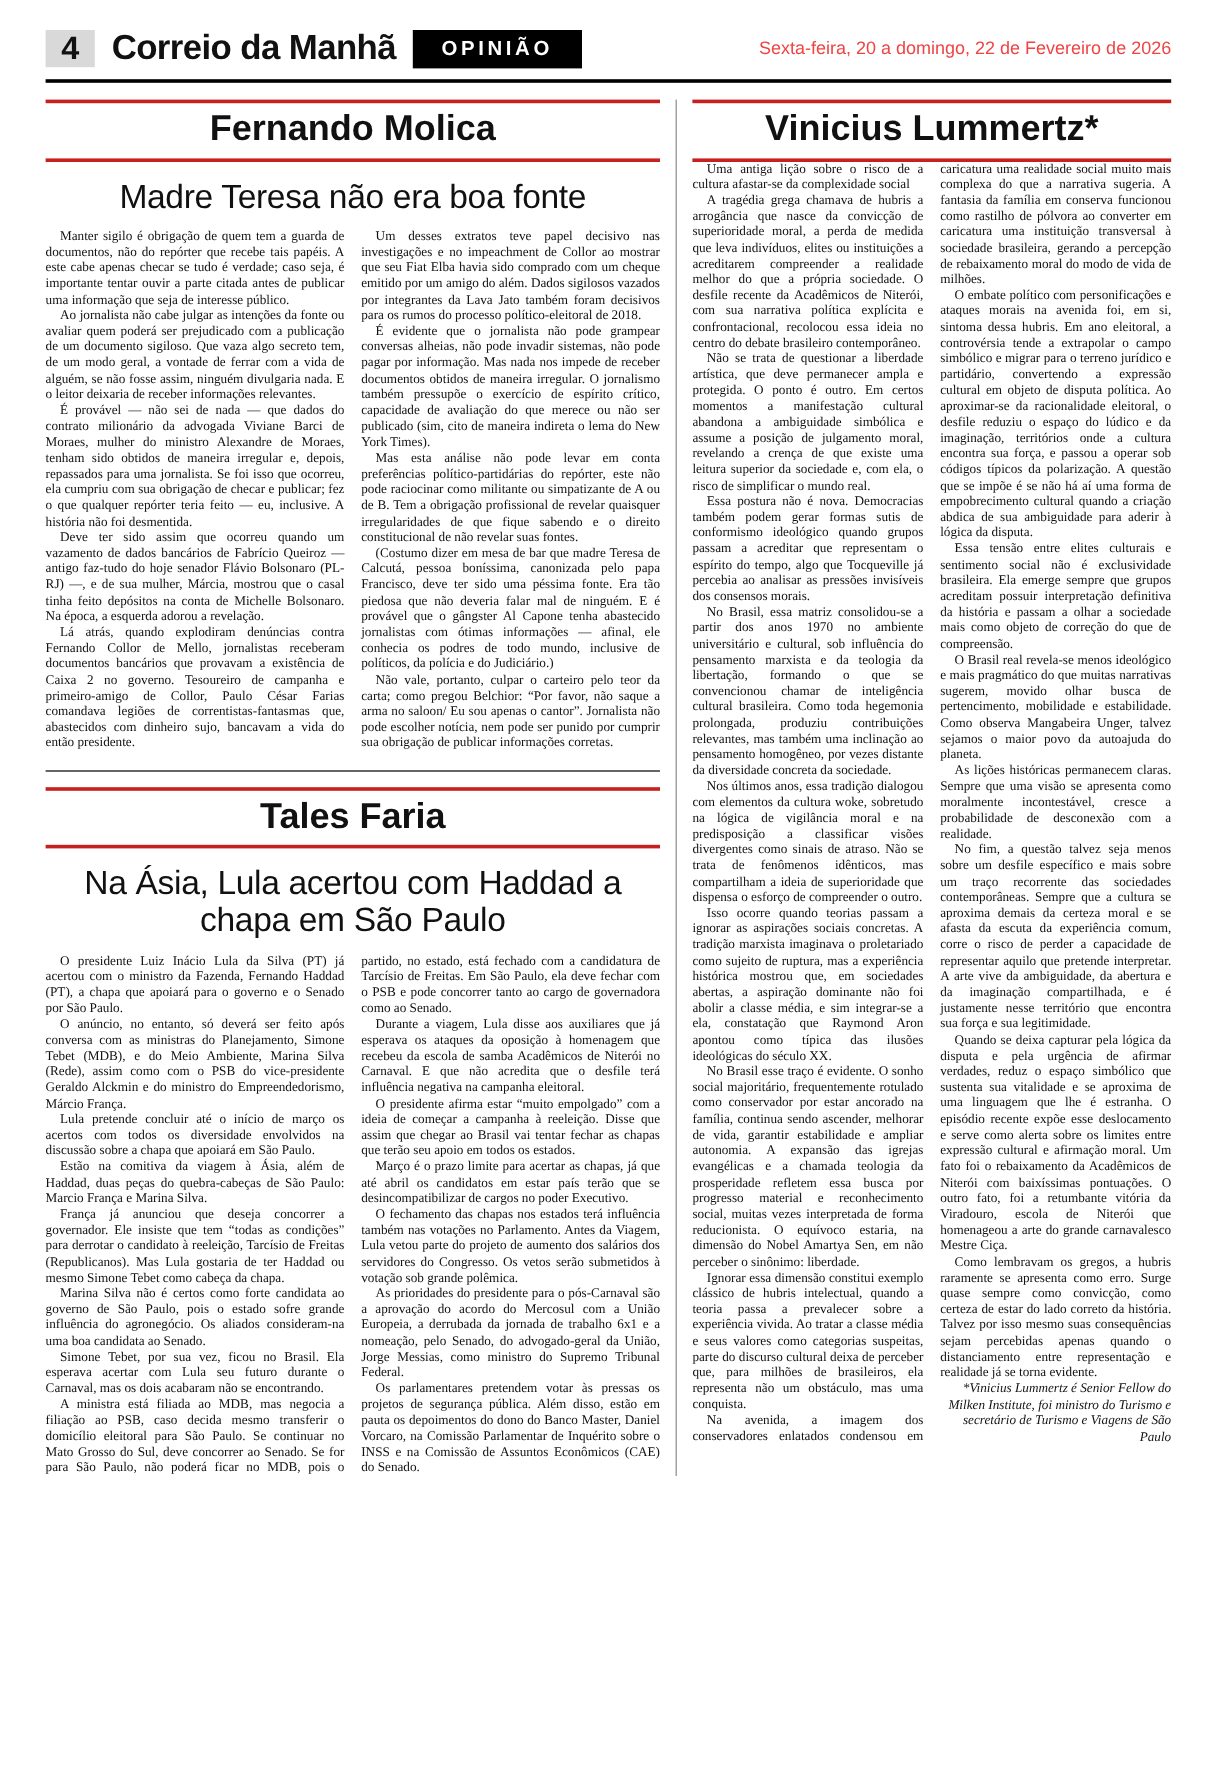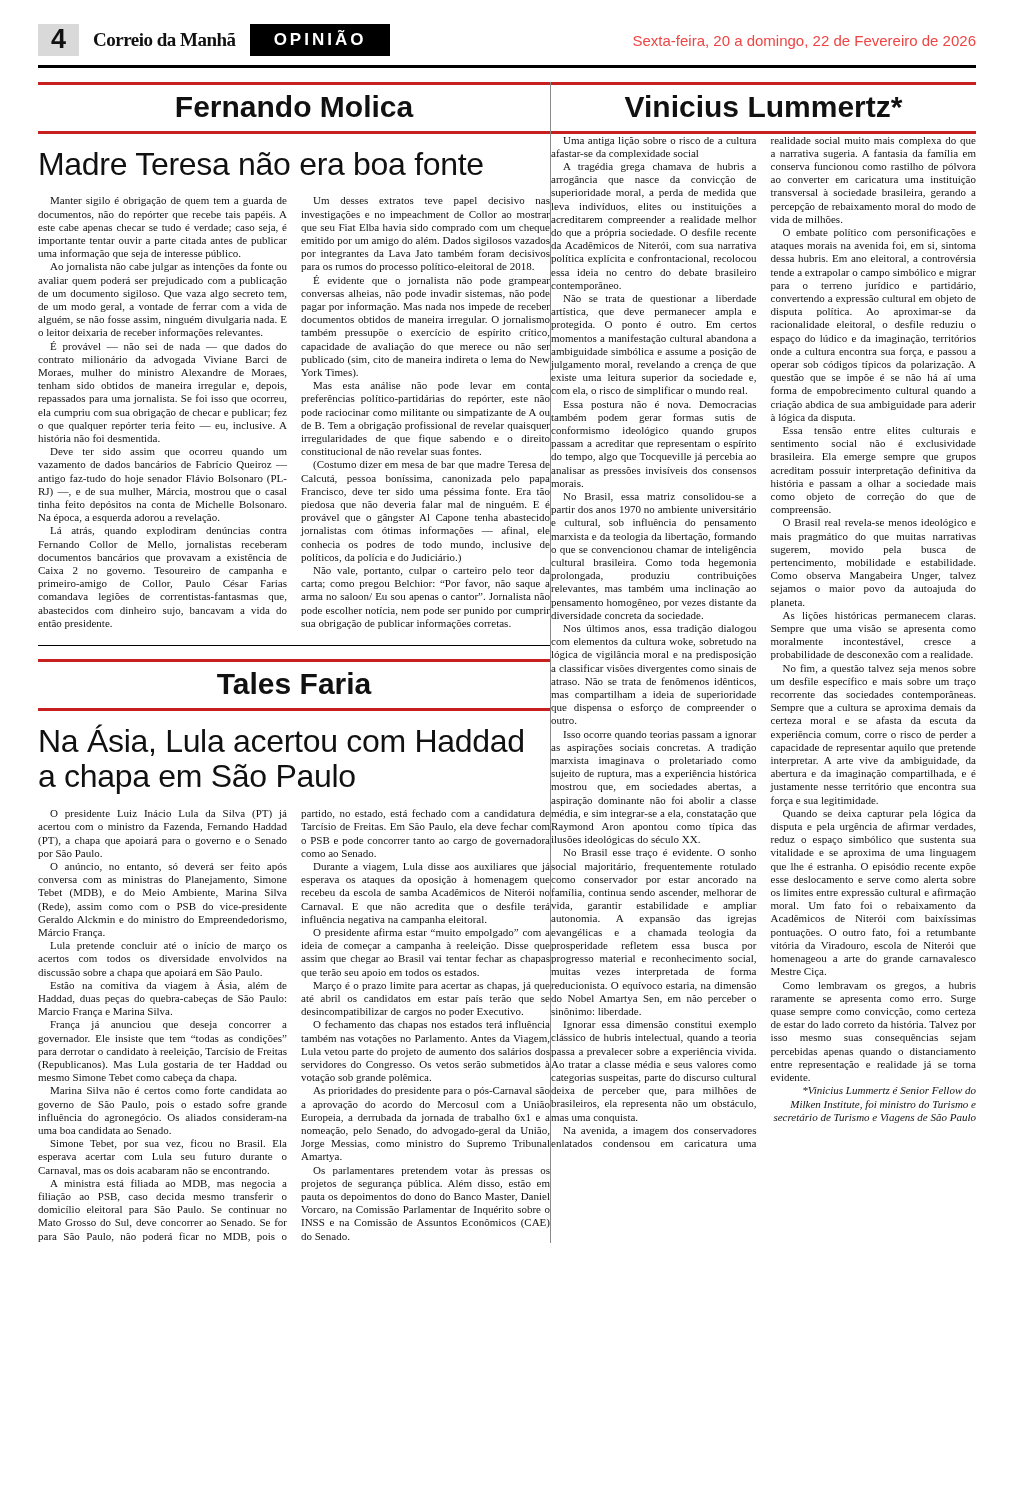--- a/index.html
+++ b/index.html
@@ -9,45 +9,45 @@
     padding:24px 34px 26px 38px;
     font-family:"Liberation Serif", serif; color:#111;
   }
   
   .masthead { display:flex; align-items:center; gap:14px; }
   .pagenum {
     background:var(--pagenum_bg,#d9d9d9); font-family:"Liberation Sans",sans-serif;
     font-weight:700; font-size:27px; padding:1px 13px; line-height:1.1;
   }
   .logo {
-    font-family:Liberation Serif, serif; font-weight:700; font-size:19px;
+    font-family:Liberation Sans, sans-serif; font-weight:700; font-size:29px;
     letter-spacing:-0.5px; white-space:nowrap;
   }
   .section-badge {
     background:var(--badge_bg,#000); color:#fff; font-family:"Liberation Sans",sans-serif;
     font-weight:700; font-size:17px; letter-spacing:3px; padding:6px 24px; margin-left:0;
   }
   .edition-date {
     margin-left:auto; font-family:"Liberation Sans",sans-serif; font-size:15px; color:#ef4444;
   }
   .header-rule { height:3px; background:#000; margin-top:9px; }
 
   
-  .content { display:grid; grid-template-columns:512px 1px 1fr; margin-top:14px; }
+  .content { display:grid; grid-template-columns:512px 1px 1fr; column-gap:13px; margin-top:14px; }
   .vertical-rule { background:#8a8a8a; width:1px; }
 
   
   .red-rule { height:3px; background:var(--accent,#c8201f); }
   .author {
     font-family:"Liberation Sans",sans-serif; font-weight:700; text-align:center;
     font-size:30px; line-height:1.15; padding:5px 0 6px;
   }
   .headline {
-    font-family:"Liberation Sans",sans-serif; font-weight:400; text-align:left;
-    font-size:32px; line-height:1.12; margin:13px 0 12px; letter-spacing:-0.3px;
+    font-family:"Liberation Sans",sans-serif; font-weight:400; text-align:center;
+    font-size:28px; line-height:1.12; margin:13px 0 12px; letter-spacing:-0.3px;
   }
   
   .body {
     column-count:2; column-gap:14px; text-align:justify;
     font-size:11px; line-height:13.2px; hyphens:auto;
   }
   .body p { text-indent:12px; margin:0; }
   .article-divider { height:1px; background:#000; margin:15px 0 13px; }
   .bio {
     font-weight:400; font-style:italic; text-align:right;
@@ -107,21 +107,21 @@
             <p>Lula pretende concluir até o início de março os acertos com todos os diversidade envolvidos na discussão sobre a chapa que apoiará em São Paulo.</p>
             <p>Estão na comitiva da viagem à Ásia, além de Haddad, duas peças do quebra-cabeças de São Paulo: Marcio França e Marina Silva.</p>
             <p>França já anunciou que deseja concorrer a governador. Ele insiste que tem “todas as condições” para derrotar o candidato à reeleição, Tarcísio de Freitas (Republicanos). Mas Lula gostaria de ter Haddad ou mesmo Simone Tebet como cabeça da chapa.</p>
             <p>Marina Silva não é certos como forte candidata ao governo de São Paulo, pois o estado sofre grande influência do agronegócio. Os aliados consideram-na uma boa candidata ao Senado.</p>
             <p>Simone Tebet, por sua vez, ficou no Brasil. Ela esperava acertar com Lula seu futuro durante o Carnaval, mas os dois acabaram não se encontrando.</p>
             <p>A ministra está filiada ao MDB, mas negocia a filiação ao PSB, caso decida mesmo transferir o domicílio eleitoral para São Paulo. Se continuar no Mato Grosso do Sul, deve concorrer ao Senado. Se for para São Paulo, não poderá ficar no MDB, pois o partido, no estado, está fechado com a candidatura de Tarcísio de Freitas. Em São Paulo, ela deve fechar com o PSB e pode concorrer tanto ao cargo de governadora como ao Senado.</p>
             <p>Durante a viagem, Lula disse aos auxiliares que já esperava os ataques da oposição à homenagem que recebeu da escola de samba Acadêmicos de Niterói no Carnaval. E que não acredita que o desfile terá influência negativa na campanha eleitoral.</p>
             <p>O presidente afirma estar “muito empolgado” com a ideia de começar a campanha à reeleição. Disse que assim que chegar ao Brasil vai tentar fechar as chapas que terão seu apoio em todos os estados.</p>
             <p>Março é o prazo limite para acertar as chapas, já que até abril os candidatos em estar país terão que se desincompatibilizar de cargos no poder Executivo.</p>
             <p>O fechamento das chapas nos estados terá influência também nas votações no Parlamento. Antes da Viagem, Lula vetou parte do projeto de aumento dos salários dos servidores do Congresso. Os vetos serão submetidos à votação sob grande polêmica.</p>
-            <p>As prioridades do presidente para o pós-Carnaval são a aprovação do acordo do Mercosul com a União Europeia, a derrubada da jornada de trabalho 6x1 e a nomeação, pelo Senado, do advogado-geral da União, Jorge Messias, como ministro do Supremo Tribunal Amartya.</p>
+            <p>As prioridades do presidente para o pós-Carnaval são a aprovação do acordo do Mercosul com a União Europeia, a derrubada da jornada de trabalho 6x1 e a nomeação, pelo Senado, do advogado-geral da União, Jorge Messias, como ministro do Supremo Tribunal Federal.</p>
             <p>Os parlamentares pretendem votar às pressas os projetos de segurança pública. Além disso, estão em pauta os depoimentos do dono do Banco Master, Daniel Vorcaro, na Comissão Parlamentar de Inquérito sobre o INSS e na Comissão de Assuntos Econômicos (CAE) do Senado.</p>
           </div>
       </article>
 
     </section>
 
     <div class="vertical-rule"></div>
 
     <section>
 
@@ -138,21 +138,21 @@
               <p>Não se trata de questionar a liberdade artística, que deve permanecer ampla e protegida. O ponto é outro. Em certos momentos a manifestação cultural abandona a ambiguidade simbólica e assume a posição de julgamento moral, revelando a crença de que existe uma leitura superior da sociedade e, com ela, o risco de simplificar o mundo real.</p>
               <p>Essa postura não é nova. Democracias também podem gerar formas sutis de conformismo ideológico quando grupos passam a acreditar que representam o espírito do tempo, algo que Tocqueville já percebia ao analisar as pressões invisíveis dos consensos morais.</p>
               <p>No Brasil, essa matriz consolidou-se a partir dos anos 1970 no ambiente universitário e cultural, sob influência do pensamento marxista e da teologia da libertação, formando o que se convencionou chamar de inteligência cultural brasileira. Como toda hegemonia prolongada, produziu contribuições relevantes, mas também uma inclinação ao pensamento homogêneo, por vezes distante da diversidade concreta da sociedade.</p>
               <p>Nos últimos anos, essa tradição dialogou com elementos da cultura woke, sobretudo na lógica de vigilância moral e na predisposição a classificar visões divergentes como sinais de atraso. Não se trata de fenômenos idênticos, mas compartilham a ideia de superioridade que dispensa o esforço de compreender o outro.</p>
               <p>Isso ocorre quando teorias passam a ignorar as aspirações sociais concretas. A tradição marxista imaginava o proletariado como sujeito de ruptura, mas a experiência histórica mostrou que, em sociedades abertas, a aspiração dominante não foi abolir a classe média, e sim integrar-se a ela, constatação que Raymond Aron apontou como típica das ilusões ideológicas do século XX.</p>
               <p>No Brasil esse traço é evidente. O sonho social majoritário, frequentemente rotulado como conservador por estar ancorado na família, continua sendo ascender, melhorar de vida, garantir estabilidade e ampliar autonomia. A expansão das igrejas evangélicas e a chamada teologia da prosperidade refletem essa busca por progresso material e reconhecimento social, muitas vezes interpretada de forma reducionista. O equívoco estaria, na dimensão do Nobel Amartya Sen, em não perceber o sinônimo: liberdade.</p>
               <p>Ignorar essa dimensão constitui exemplo clássico de hubris intelectual, quando a teoria passa a prevalecer sobre a experiência vivida. Ao tratar a classe média e seus valores como categorias suspeitas, parte do discurso cultural deixa de perceber que, para milhões de brasileiros, ela representa não um obstáculo, mas uma conquista.</p>
               <p>Na avenida, a imagem dos conservadores enlatados condensou em caricatura uma realidade social muito mais complexa do que a narrativa sugeria. A fantasia da família em conserva funcionou como rastilho de pólvora ao converter em caricatura uma instituição transversal à sociedade brasileira, gerando a percepção de rebaixamento moral do modo de vida de milhões.</p>
               <p>O embate político com personificações e ataques morais na avenida foi, em si, sintoma dessa hubris. Em ano eleitoral, a controvérsia tende a extrapolar o campo simbólico e migrar para o terreno jurídico e partidário, convertendo a expressão cultural em objeto de disputa política. Ao aproximar-se da racionalidade eleitoral, o desfile reduziu o espaço do lúdico e da imaginação, territórios onde a cultura encontra sua força, e passou a operar sob códigos típicos da polarização. A questão que se impõe é se não há aí uma forma de empobrecimento cultural quando a criação abdica de sua ambiguidade para aderir à lógica da disputa.</p>
               <p>Essa tensão entre elites culturais e sentimento social não é exclusividade brasileira. Ela emerge sempre que grupos acreditam possuir interpretação definitiva da história e passam a olhar a sociedade mais como objeto de correção do que de compreensão.</p>
-              <p>O Brasil real revela-se menos ideológico e mais pragmático do que muitas narrativas sugerem, movido pela busca de pertencimento, mobilidade e estabilidade. Como observa Mangabeira Unger, talvez sejamos o maior povo da autoajuda do planeta.</p>
+              <p>O Brasil real revela-se menos ideológico e mais pragmático do que muitas narrativas sugerem, movido olhar busca de pertencimento, mobilidade e estabilidade. Como observa Mangabeira Unger, talvez sejamos o maior povo da autoajuda do planeta.</p>
               <p>As lições históricas permanecem claras. Sempre que uma visão se apresenta como moralmente incontestável, cresce a probabilidade de desconexão com a realidade.</p>
               <p>No fim, a questão talvez seja menos sobre um desfile específico e mais sobre um traço recorrente das sociedades contemporâneas. Sempre que a cultura se aproxima demais da certeza moral e se afasta da escuta da experiência comum, corre o risco de perder a capacidade de representar aquilo que pretende interpretar. A arte vive da ambiguidade, da abertura e da imaginação compartilhada, e é justamente nesse território que encontra sua força e sua legitimidade.</p>
               <p>Quando se deixa capturar pela lógica da disputa e pela urgência de afirmar verdades, reduz o espaço simbólico que sustenta sua vitalidade e se aproxima de uma linguagem que lhe é estranha. O episódio recente expõe esse deslocamento e serve como alerta sobre os limites entre expressão cultural e afirmação moral. Um fato foi o rebaixamento da Acadêmicos de Niterói com baixíssimas pontuações. O outro fato, foi a retumbante vitória da Viradouro, escola de Niterói que homenageou a arte do grande carnavalesco Mestre Ciça.</p>
               <p>Como lembravam os gregos, a hubris raramente se apresenta como erro. Surge quase sempre como convicção, como certeza de estar do lado correto da história. Talvez por isso mesmo suas consequências sejam percebidas apenas quando o distanciamento entre representação e realidade já se torna evidente.</p>
             </div>
           <p class="bio">*Vinicius Lummertz é Senior Fellow do Milken Institute, foi ministro do Turismo e secretário de Turismo e Viagens de São Paulo</p>
         </div>
       </article>
 
     </section>

